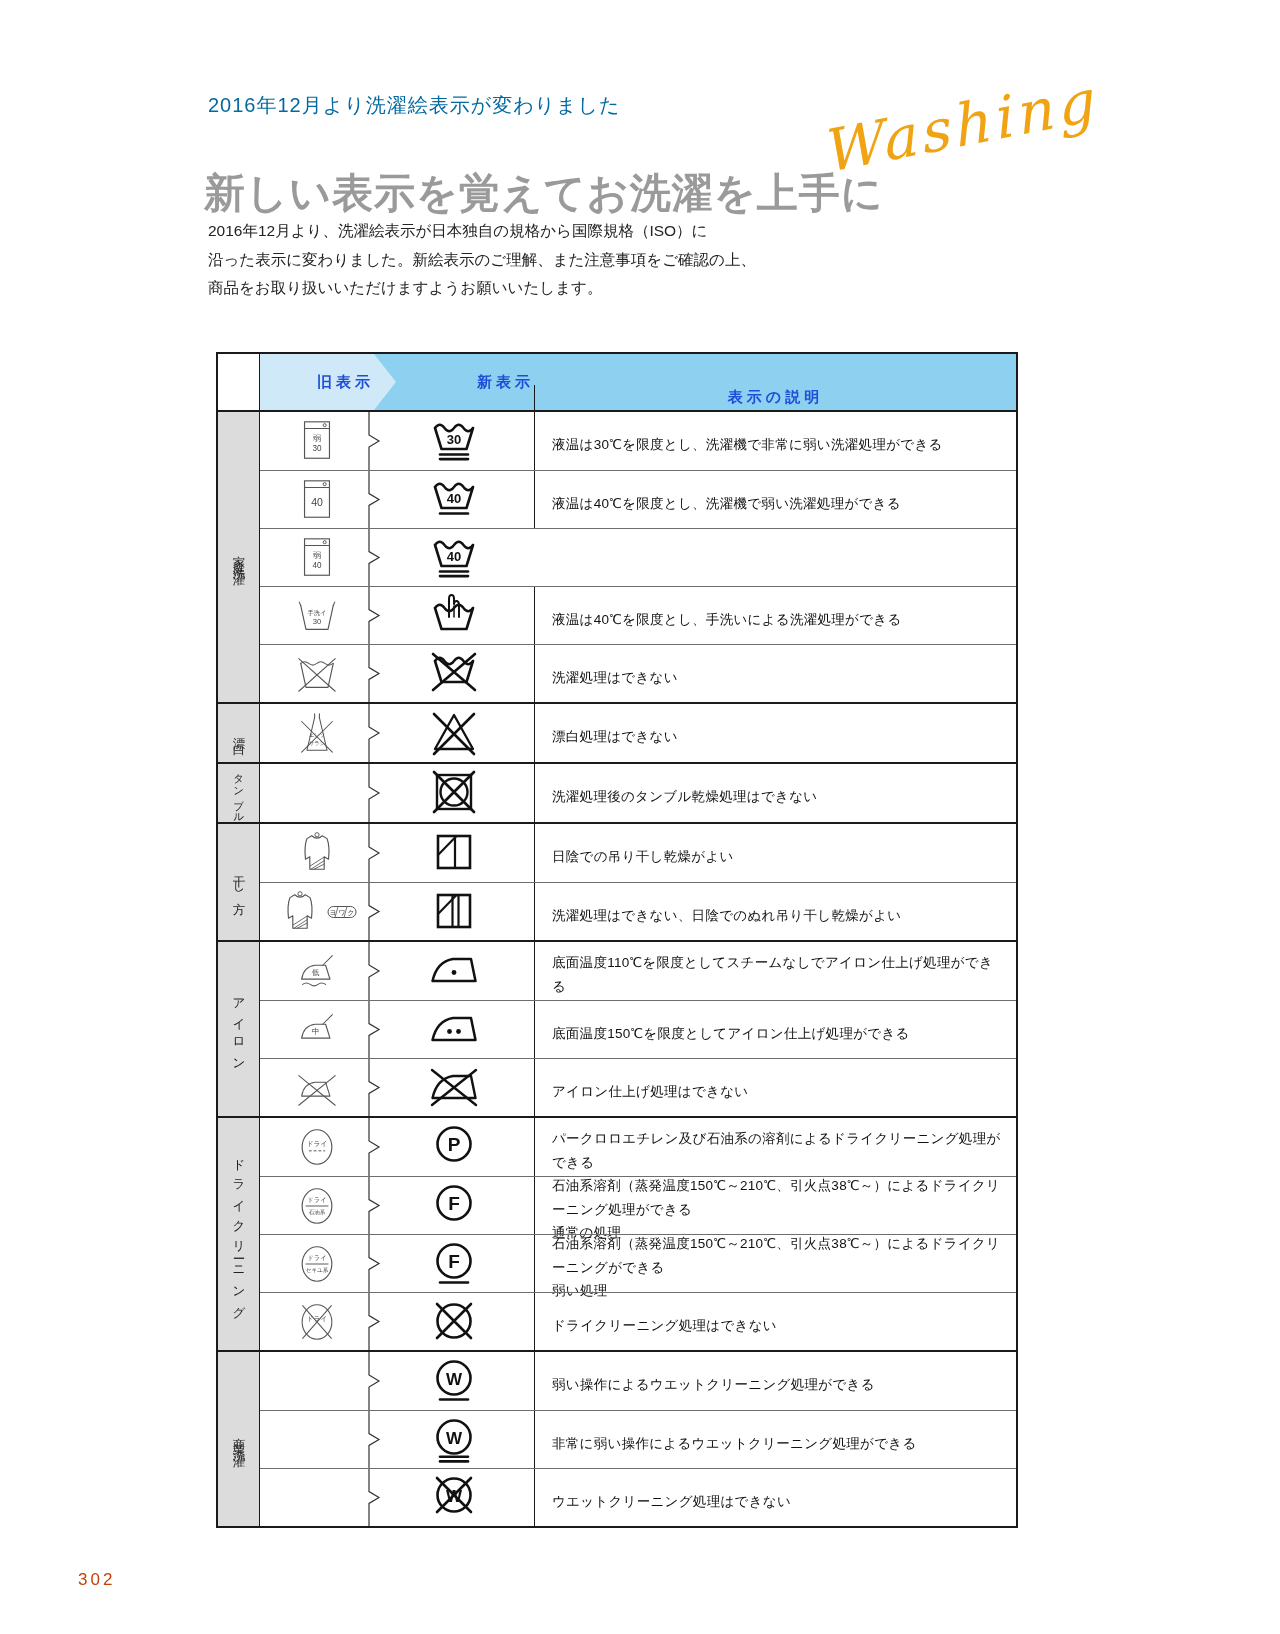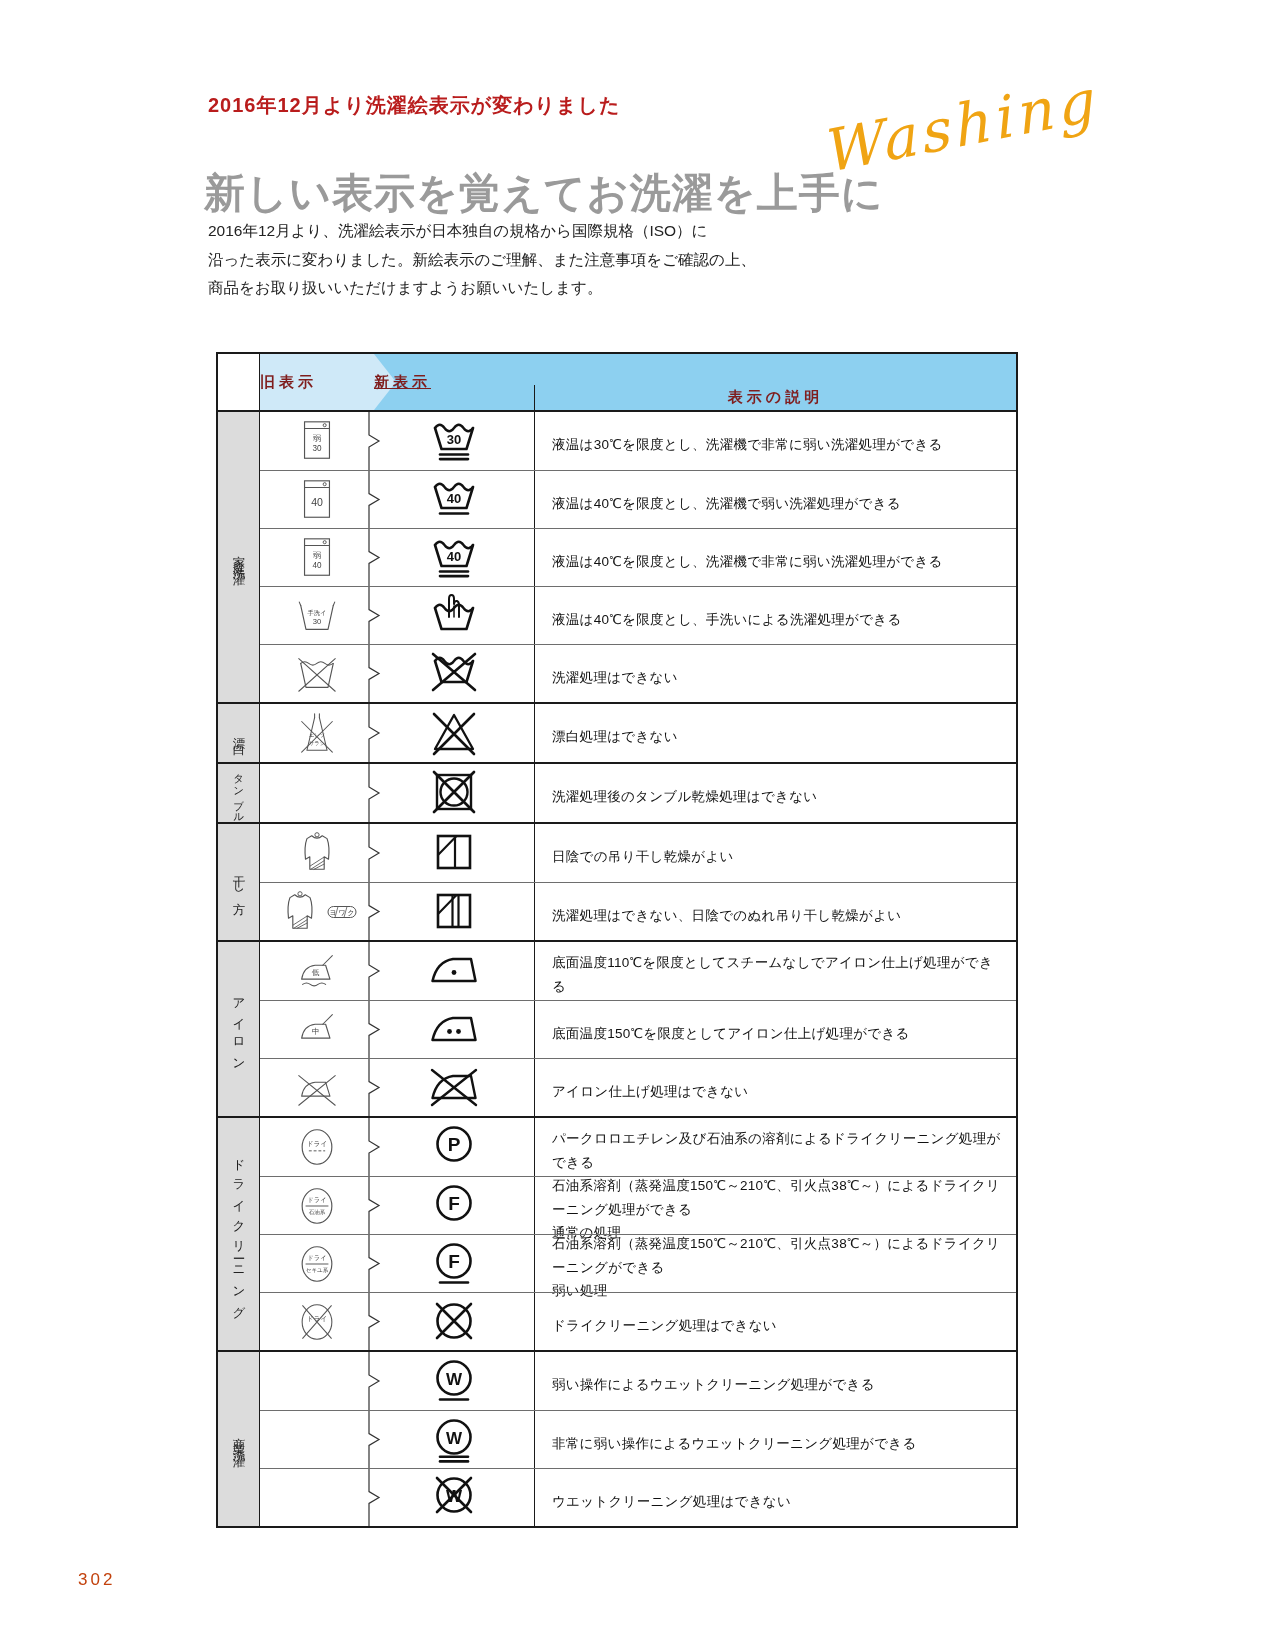--- a/index.html
+++ b/index.html
@@ -3,21 +3,21 @@
 <meta charset="utf-8">
 <style>
   * { margin:0; padding:0; box-sizing:border-box; }
   html,body { background:#ffffff; }
   body {
     width:1280px; height:1634px; position:relative; overflow:hidden;
     font-family:"Liberation Sans", sans-serif; color:#1a1a1a;
   }
   .kicker {
     position:absolute; left:208px; top:92px;
-    font-size:20px; font-weight:bold; letter-spacing:1px; color:#b91c1c;
+    font-size:20px; font-weight:normal; letter-spacing:1px; color:#0369a1;
   }
   .big-title {
     position:absolute; left:204px; top:126px;
     font-family:"Liberation Serif", serif;
     font-size:41px; font-weight:600; letter-spacing:1px; color:#9a9a9a;
     white-space:nowrap;
   }
   .washing {
     position:absolute; left:830px; top:118px;
     font-family:"DejaVu Serif", serif; font-style:italic;
@@ -34,23 +34,23 @@
     border:2px solid #1a1a1a; background:#fff;
   }
   .thead { display:flex; height:58px; border-bottom:2px solid #1a1a1a; position:relative; }
   .th-corner { width:42px; height:100%; background:#fff; border-right:1.5px solid #1a1a1a; }
   .th-band { flex:1; position:relative; display:flex; align-items:center; }
   .th-old-arrow {
     position:absolute; left:0; top:0; bottom:0; width:136px;
     clip-path:polygon(0 0, 114px 0, 136px 50%, 114px 100%, 0 100%);
   }
   .th-label { position:relative; z-index:2; font-size:15px; font-weight:600;
-    letter-spacing:4px; color:#7f1d1d; text-align:left; }
+    letter-spacing:4px; color:#1d4ed8; text-align:right; }
   .th-old-label { width:114px; }
-  .th-new-label { width:160px;text-decoration:underline; }
+  .th-new-label { width:160px; }
   .th-desc-label { flex:1; border-left:1.5px solid #1a1a1a; align-self:stretch;
     display:flex; align-items:center; justify-content:center;margin-top:31px; }
   .section { display:flex; }
   .section + .section { border-top:2px solid #1a1a1a; }
   .cat {
     width:42px; background:#dcdcdc; border-right:1.5px solid #1a1a1a;
     display:flex; align-items:center; justify-content:center;
   }
   .cat-text {
     writing-mode:vertical-rl; text-orientation:upright;
@@ -164,21 +164,20 @@
             </div>
             <div class="cell new">
               <svg width="48" height="50" viewBox="0 0 48 50">
                 <path d="M5 12 Q9.75 5.5 14.5 12 T24 12 T33.5 12 T43 12" stroke="#111" stroke-width="2.3" fill="none" stroke-linejoin="round" stroke-linecap="round"></path>
                 <path d="M5 12 L11.5 33 H36.5 L43 12" stroke="#111" stroke-width="2.6" fill="none" stroke-linejoin="round" stroke-linecap="round"></path>
                 <text x="24" y="27.5" font-size="13" font-weight="bold" fill="#111" text-anchor="middle" font-family="Liberation Sans, sans-serif">40</text>
                 <path d="M10 38.5 H38" stroke="#111" stroke-width="2.6" fill="none" stroke-linejoin="round" stroke-linecap="round"></path>
                 <path d="M10 43.1 H38" stroke="#111" stroke-width="2.6" fill="none" stroke-linejoin="round" stroke-linecap="round"></path>
               </svg>
             </div>
-            <div class="cell desc">液温は40℃を限度とし、洗濯機で非常に弱い洗濯処理ができる</div>
             <div class="chev">
               <svg viewBox="0 0 14 58" preserveAspectRatio="none">
                 <path d="M2 0 V23 L12 29 L2 35 V58" stroke="#333" stroke-width="1.2" fill="none" vector-effect="non-scaling-stroke"></path>
               </svg>
             </div>
           </div>
           <div class="row">
             <div class="cell old">
               <svg width="46" height="48" viewBox="0 0 48 48">
                 <path d="M7 13 L12.5 38 H35.5 L41 13" stroke="#555" stroke-width="1.2" fill="none" stroke-linejoin="round" stroke-linecap="round"></path>

